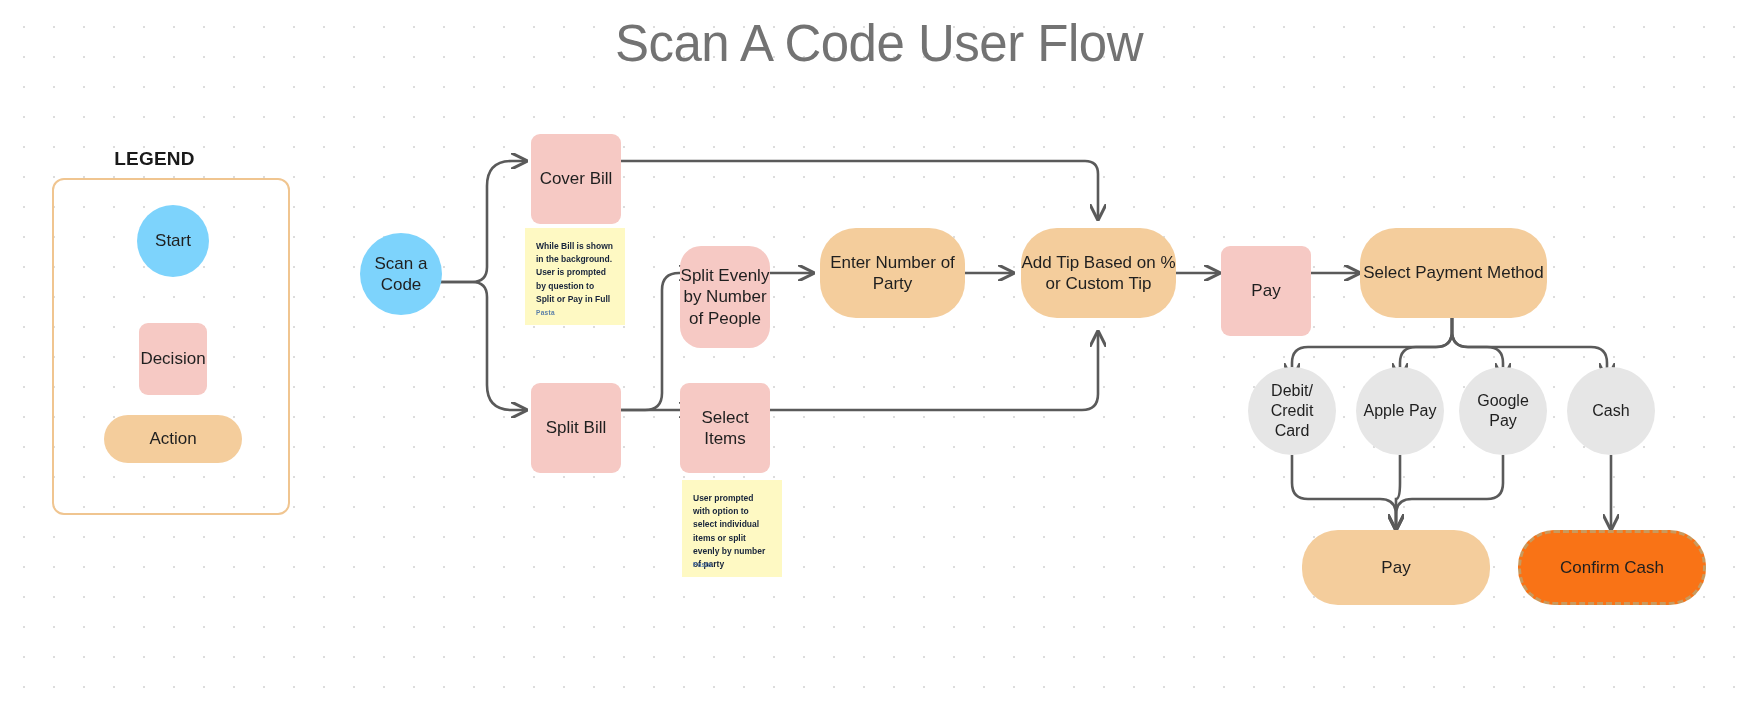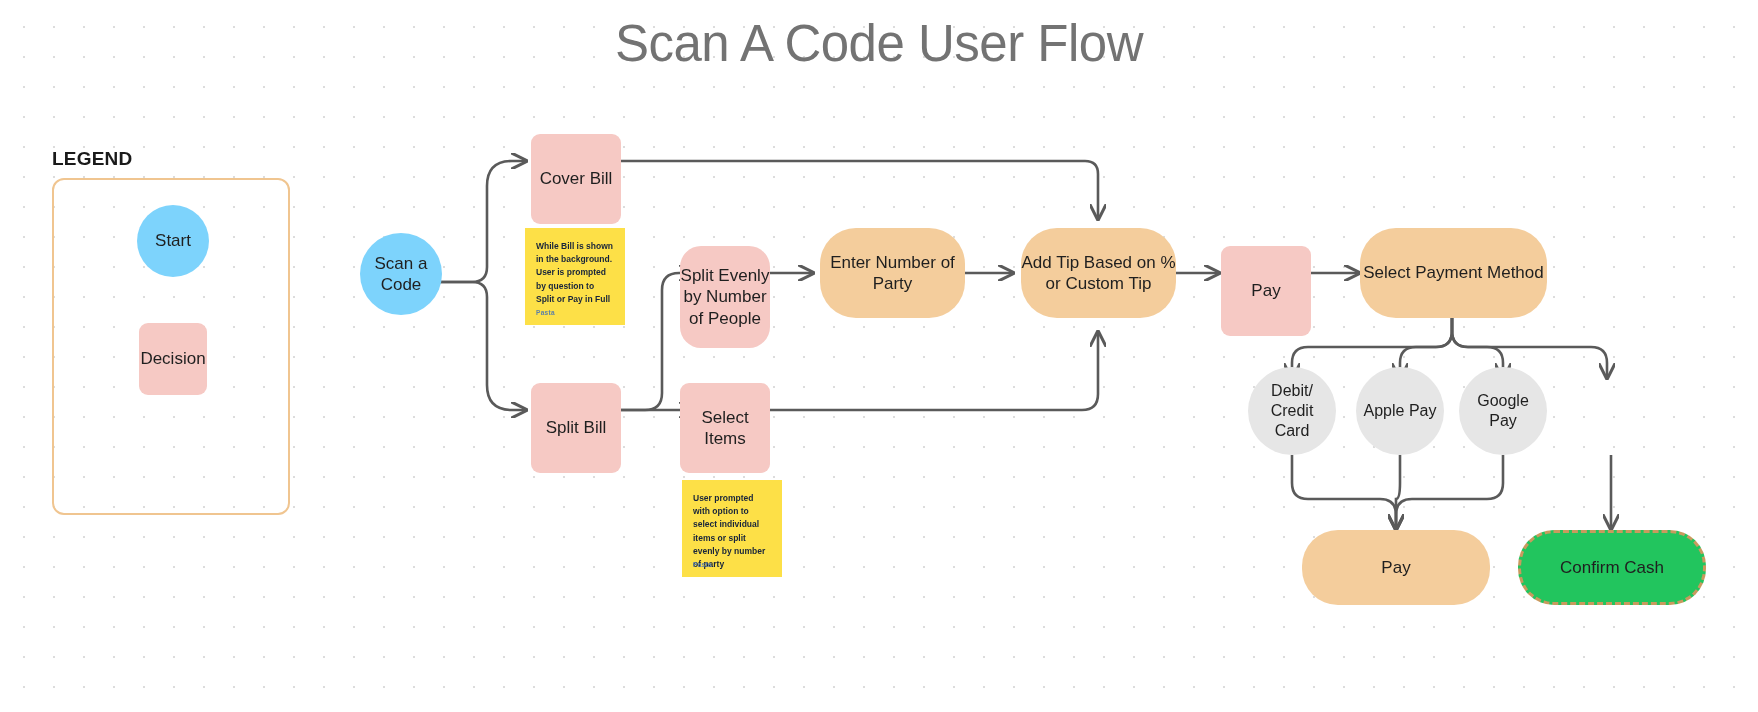--- a/index.html
+++ b/index.html
@@ -17,53 +17,56 @@
   #canvas { position: absolute; inset: 0; }
 
   .svg-layer { position: absolute; inset: 0; width: 1758px; height: 712px; pointer-events: none; }
 
   .node { position: absolute; display: flex; align-items: center; justify-content: center;
           text-align: center; color: #1f1f1f; line-height: 1.25; }
 
   .title { position: absolute; left: 0; top: 14px; width: 1758px; text-align: center;
            font-size: 51px; font-weight: 400; color: #737373; letter-spacing: -0.5px; }
 
-  .legend-title { position: absolute; left: 52px; top: 148px; width: 205px; text-align: left;
+  .legend-title { position: absolute; left: 52px; top: 148px; width: 205px; text-align: center;
                   font-size: 19px; font-weight: bold; color: #1a1a1a; letter-spacing: 0.2px; }
   .legend-box { position: absolute; left: 52px; top: 178px; width: 238px; height: 337px;
                 border: 2.5px solid #f0c590; border-radius: 12px; background: transparent; }
 
   .start-shape { background: #7dd3fc; border-radius: 50%; font-size: 17px; }
   .decision-shape { background: #f6c9c4; border-radius: 9px; font-size: 17px; margin-top: 18px; }
   .action-shape { background: #f4cd9c; border-radius: 36px; font-size: 17px; }
   .pay-circle { background: #e6e6e6; border-radius: 50%; font-size: 16px; }
-  .dashed-shape { background: #22c55e; border-radius: 36px; font-size: 17px;
+  .dashed-shape { background: #f97316; border-radius: 36px; font-size: 17px;
                   border: 3px dashed #c99a5e; }
 
-  .note { position: absolute; background: #fde047; padding: 12px 11px 0 11px;
+  .note { position: absolute; background: #fef9c3; padding: 12px 11px 0 11px;
           font-size: 8.5px; line-height: 1.55; color: #17243b; font-weight: 600;
           overflow: hidden; }
   .note-footer { position: absolute; left: 11px; bottom: 7px; font-size: 6.5px;
                  color: #5b7fa8; font-weight: 600; letter-spacing: 0.3px; }
 </style>
 </head>
 <body>
 
 <div id="canvas">
 
   <div class="title">Scan A Code User  Flow</div>
 
   <div class="legend-title">LEGEND</div>
   <div class="legend-box"></div>
 
   <div class="node start-shape" style="left:137px; top:205px; width:72px; height:72px;">
     <span>Start</span>
   </div>
   <div class="node decision-shape" style="left:139px; top:305px; width:68px; height:72px;">
     <span>Decision</span>
+  </div>
+  <div class="node action-shape" style="left:104px; top:415px; width:138px; height:48px;">
+    <span>Action</span>
   </div>
 
   <svg class="svg-layer">
     <defs>
       <marker id="arrow" viewBox="0 0 10 10" refX="8.5" refY="5" markerWidth="6.5" markerHeight="6.5" orient="auto-start-reverse">
         <path d="M 0 0 L 10 5 L 0 10" fill="none" stroke="#5a5a5a" stroke-width="1.8"></path>
       </marker>
     </defs>
     <g fill="none" stroke="#5a5a5a" stroke-width="2.6" marker-end="url(#arrow)">
 
@@ -150,20 +153,23 @@
 
   <div class="node pay-circle" style="left:1356px; top:367px; width:88px; height:88px;">
     <span>Apple Pay</span>
   </div>
 
   <div class="node pay-circle" style="left:1459px; top:367px; width:88px; height:88px; white-space:pre-line;">
     <span>Google
 Pay</span>
   </div>
 
+  <div class="node pay-circle" style="left:1567px; top:367px; width:88px; height:88px;">
+    <span>Cash</span>
+  </div>
 
   <div class="node action-shape" style="left:1302px; top:530px; width:188px; height:75px;">
     <span>Pay</span>
   </div>
 
   <div class="node dashed-shape" style="left:1518px; top:530px; width:188px; height:75px;">
     <span>Confirm Cash</span>
   </div>
 
   <div class="note" style="left:525px; top:228px; width:100px; height:97px;">

